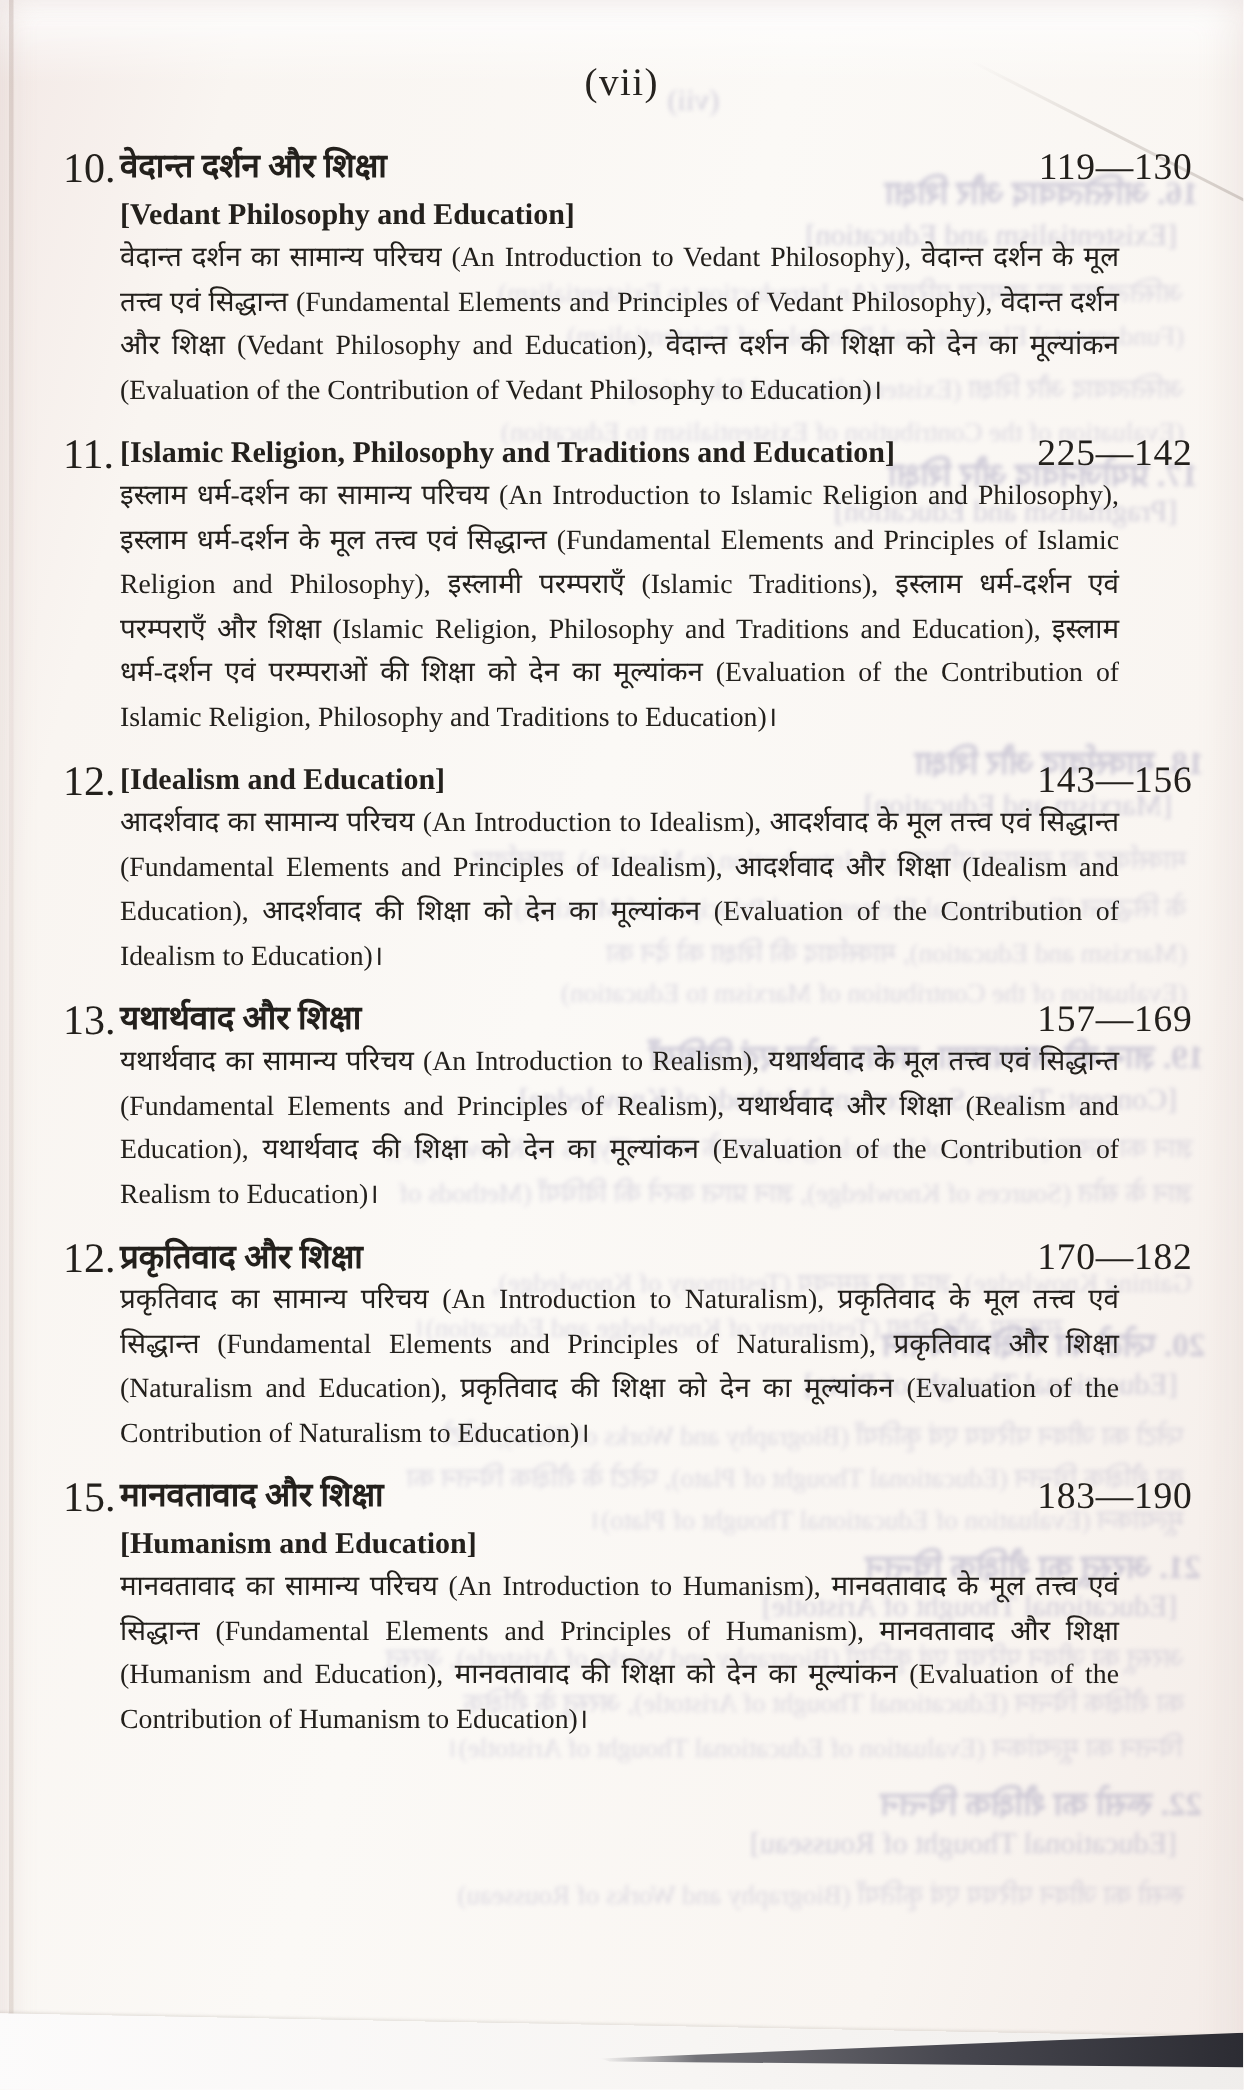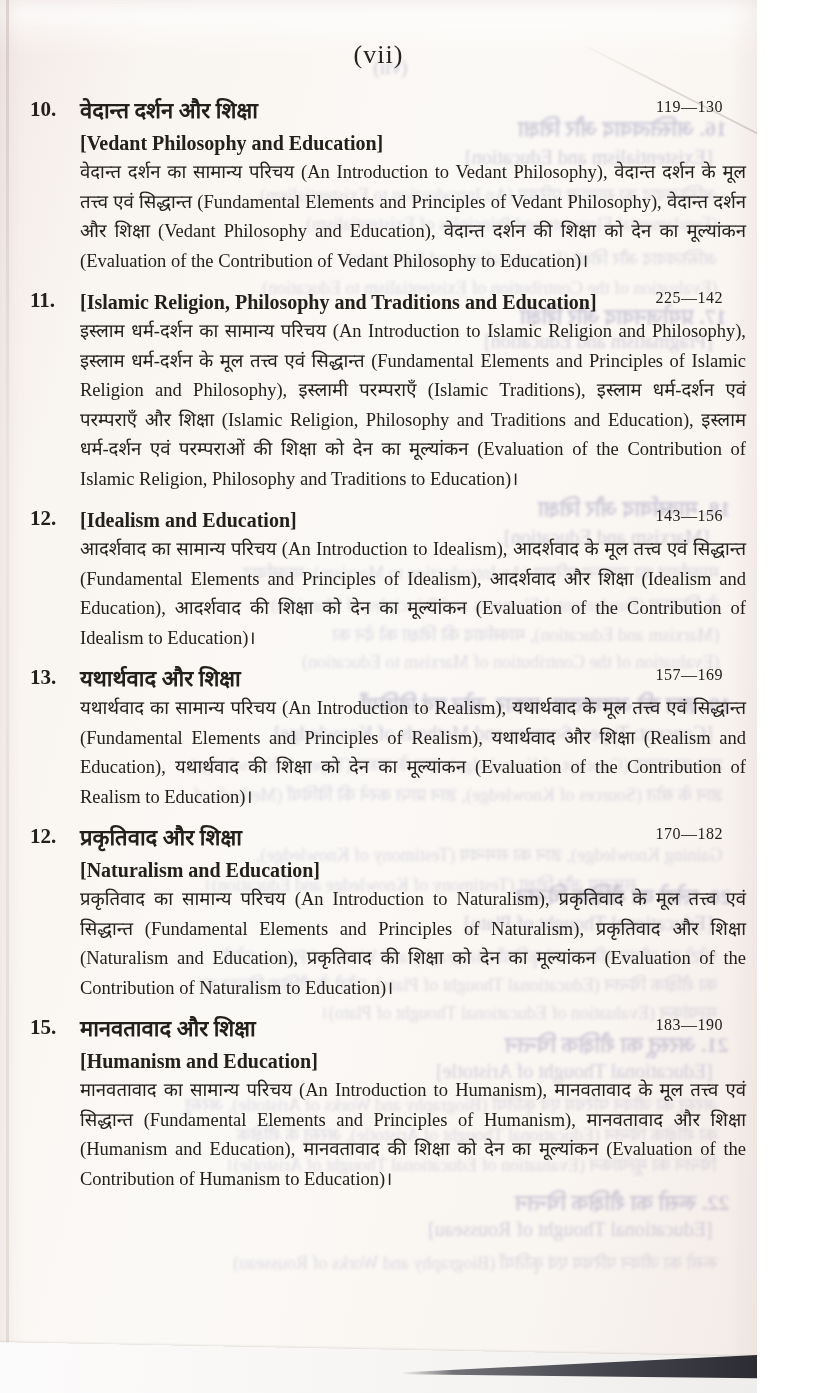--- a/index.html
+++ b/index.html
@@ -1,18 +1,18 @@
 <!DOCTYPE html>
 <html><head>
 <meta charset="utf-8">
 <style>
   html, body { margin: 0; padding: 0; background: #ffffff; }
   .page {
     position: relative;
-    width: 757px;
+    width: 829px;
     height: 1393px;
     overflow: hidden;
     background:
       linear-gradient(180deg, rgba(255,255,255,.85) 0%, rgba(255,255,255,0) 4%),
       linear-gradient(105deg, #f3e9e6 0%, #f9f5f1 14%, #fbf9f6 45%, #f9f5f1 78%, #f3ebe7 100%);
     font-family: "Liberation Serif", "DejaVu Serif", serif;
     color: #23201c;
   }
   .paper-shade {
     position: absolute; inset: 0; z-index: 0; pointer-events: none;
@@ -42,26 +42,26 @@
   .ghost.l { font-size: 18px; opacity: .36; }
 
   
   .content { position: absolute; inset: 0; z-index: 2; padding-top: 40px; }
   .page-label {
     text-align: center; font-size: 26px; letter-spacing: 1px;
     margin-bottom: 26px; color: #26231f;
   }
   .entry { position: relative; padding-left: 80px; padding-right: 34px; margin-bottom: 11px; }
   .num {
-    position: absolute; left: 30px; top: 1px;
-    font-weight: 700; font-size: 21px;
+    position: absolute; left: 42px; top: 1px;
+    font-weight: 400; font-size: 28px;
   }
   .pages {
     position: absolute; right: 34px; top: 2px;
-    font-size: 16px; letter-spacing: .5px;
+    font-size: 25px; letter-spacing: .5px;
   }
   .title-hi {
     font-size: 22px; font-weight: 700; line-height: 30px;
     font-family: "Liberation Serif", "DejaVu Serif", serif;
   }
   .title-en { font-size: 20px; line-height: 30px; margin-top: 2px; font-weight: bold; }
   .desc {
     width: 666px; font-size: 18.5px; line-height: 29.5px;
     text-align: justify; hyphens: none;
   }
@@ -152,21 +152,20 @@
       <span class="num">13.</span>
       <span class="pages">157—169</span>
       <div class="title-hi">यथार्थवाद और शिक्षा</div>
       <div class="desc">यथार्थवाद का सामान्य परिचय (An Introduction to Realism), यथार्थवाद के मूल तत्त्व एवं सिद्धान्त (Fundamental Elements and Principles of Realism), यथार्थवाद और शिक्षा (Realism and Education), यथार्थवाद की शिक्षा को देन का मूल्यांकन (Evaluation of the Contribution of Realism to Education)।</div>
     </div>
 
     <div class="entry">
       <span class="num">12.</span>
       <span class="pages">170—182</span>
       <div class="title-hi">प्रकृतिवाद और शिक्षा</div>
-      <div class="title-en">[Naturalism and Education]</div>
       <div class="desc">प्रकृतिवाद का सामान्य परिचय (An Introduction to Naturalism), प्रकृतिवाद के मूल तत्त्व एवं सिद्धान्त (Fundamental Elements and Principles of Naturalism), प्रकृतिवाद और शिक्षा (Naturalism and Education), प्रकृतिवाद की शिक्षा को देन का मूल्यांकन (Evaluation of the Contribution of Naturalism to Education)।</div>
     </div>
 
     <div class="entry">
       <span class="num">15.</span>
       <span class="pages">183—190</span>
       <div class="title-hi">मानवतावाद और शिक्षा</div>
       <div class="title-en">[Humanism and Education]</div>
       <div class="desc">मानवतावाद का सामान्य परिचय (An Introduction to Humanism), मानवतावाद के मूल तत्त्व एवं सिद्धान्त (Fundamental Elements and Principles of Humanism), मानवतावाद और शिक्षा (Humanism and Education), मानवतावाद की शिक्षा को देन का मूल्यांकन (Evaluation of the Contribution of Humanism to Education)।</div>
     </div>

